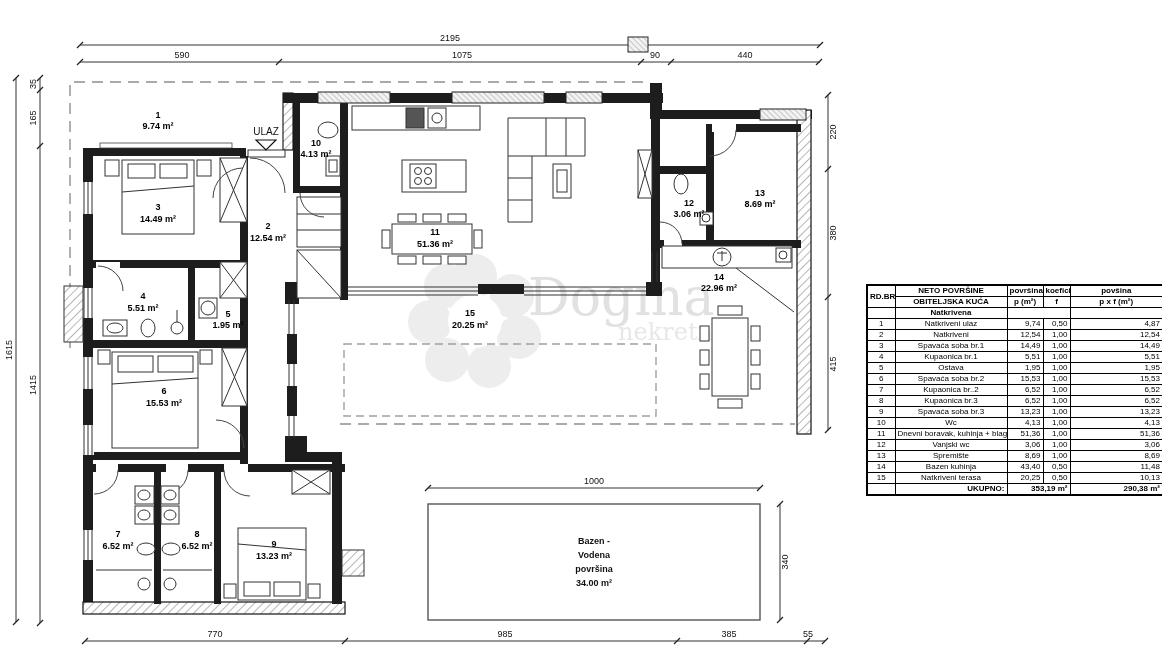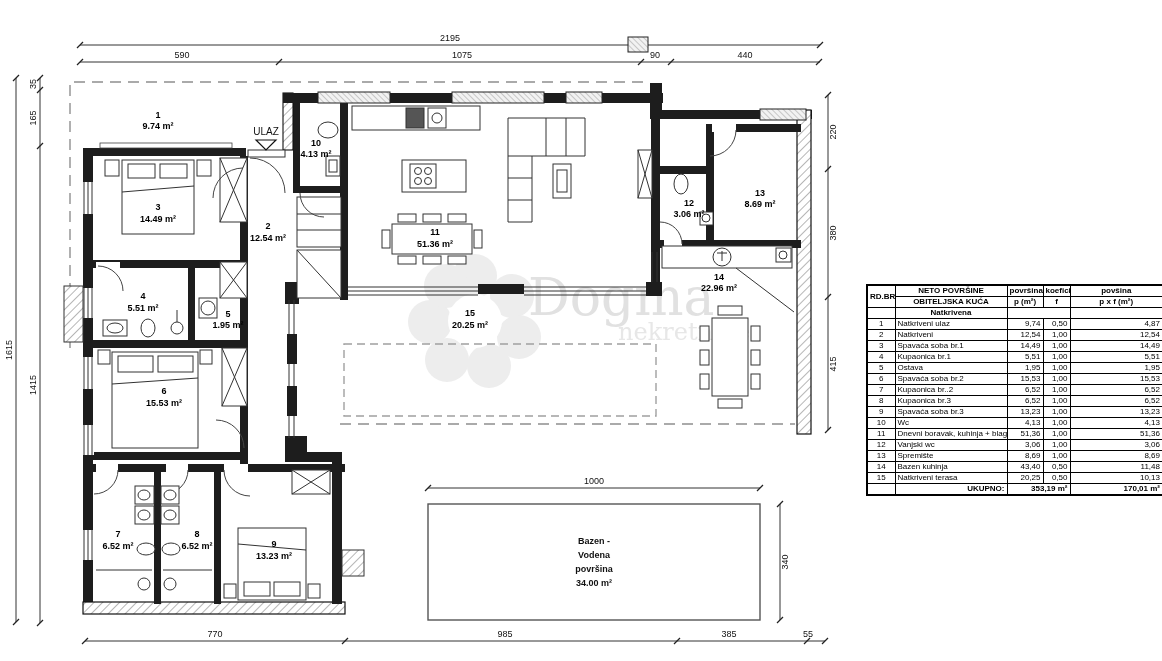--- a/index.html
+++ b/index.html
@@ -7,21 +7,21 @@
         font-family:"Liberation Sans",sans-serif;}
   .plan-svg{position:absolute;left:0;top:0;}
   
   .area-table{position:absolute;left:866px;top:284px;width:296px;border-collapse:collapse;
               font-size:8px;color:#000;table-layout:fixed;}
   .area-table td,.area-table th{border:1px solid #000;padding:0 2px;height:10px;
               line-height:10px;overflow:hidden;white-space:nowrap;font-weight:normal;}
   .area-table .b{font-weight:bold;}
   .area-table .c{text-align:center;}
   .area-table .r{text-align:right;}
-  .area-table .l{text-align:left;}
+  .area-table .l{text-align:center;}
   .area-table{border:2px solid #000;}
   col.w-no{width:28px;} col.w-name{width:112px;} col.w-p{width:36px;}
   col.w-f{width:27px;}  col.w-pf{width:93px;}
   .pf-val{padding-right:16px;}
 </style>
 </head>
 <body>
 
 <div class="page">
 
@@ -611,18 +611,18 @@
           <td class="c">15</td>
           <td class="l">Natkriveni terasa</td>
           <td class="r">20,25</td>
           <td class="r">0,50</td>
           <td class="r pf-val">10,13</td>
         </tr>
   <tr>
     <td></td>
     <td class="b r">UKUPNO:</td>
     <td class="b r" colspan="2">353,19 m²</td>
-    <td class="b r pf-val">170,01 m²</td>
+    <td class="b r pf-val">290,38 m²</td>
   </tr>
 </tbody>
     </table>
 
 </div>
 
 </body></html>

